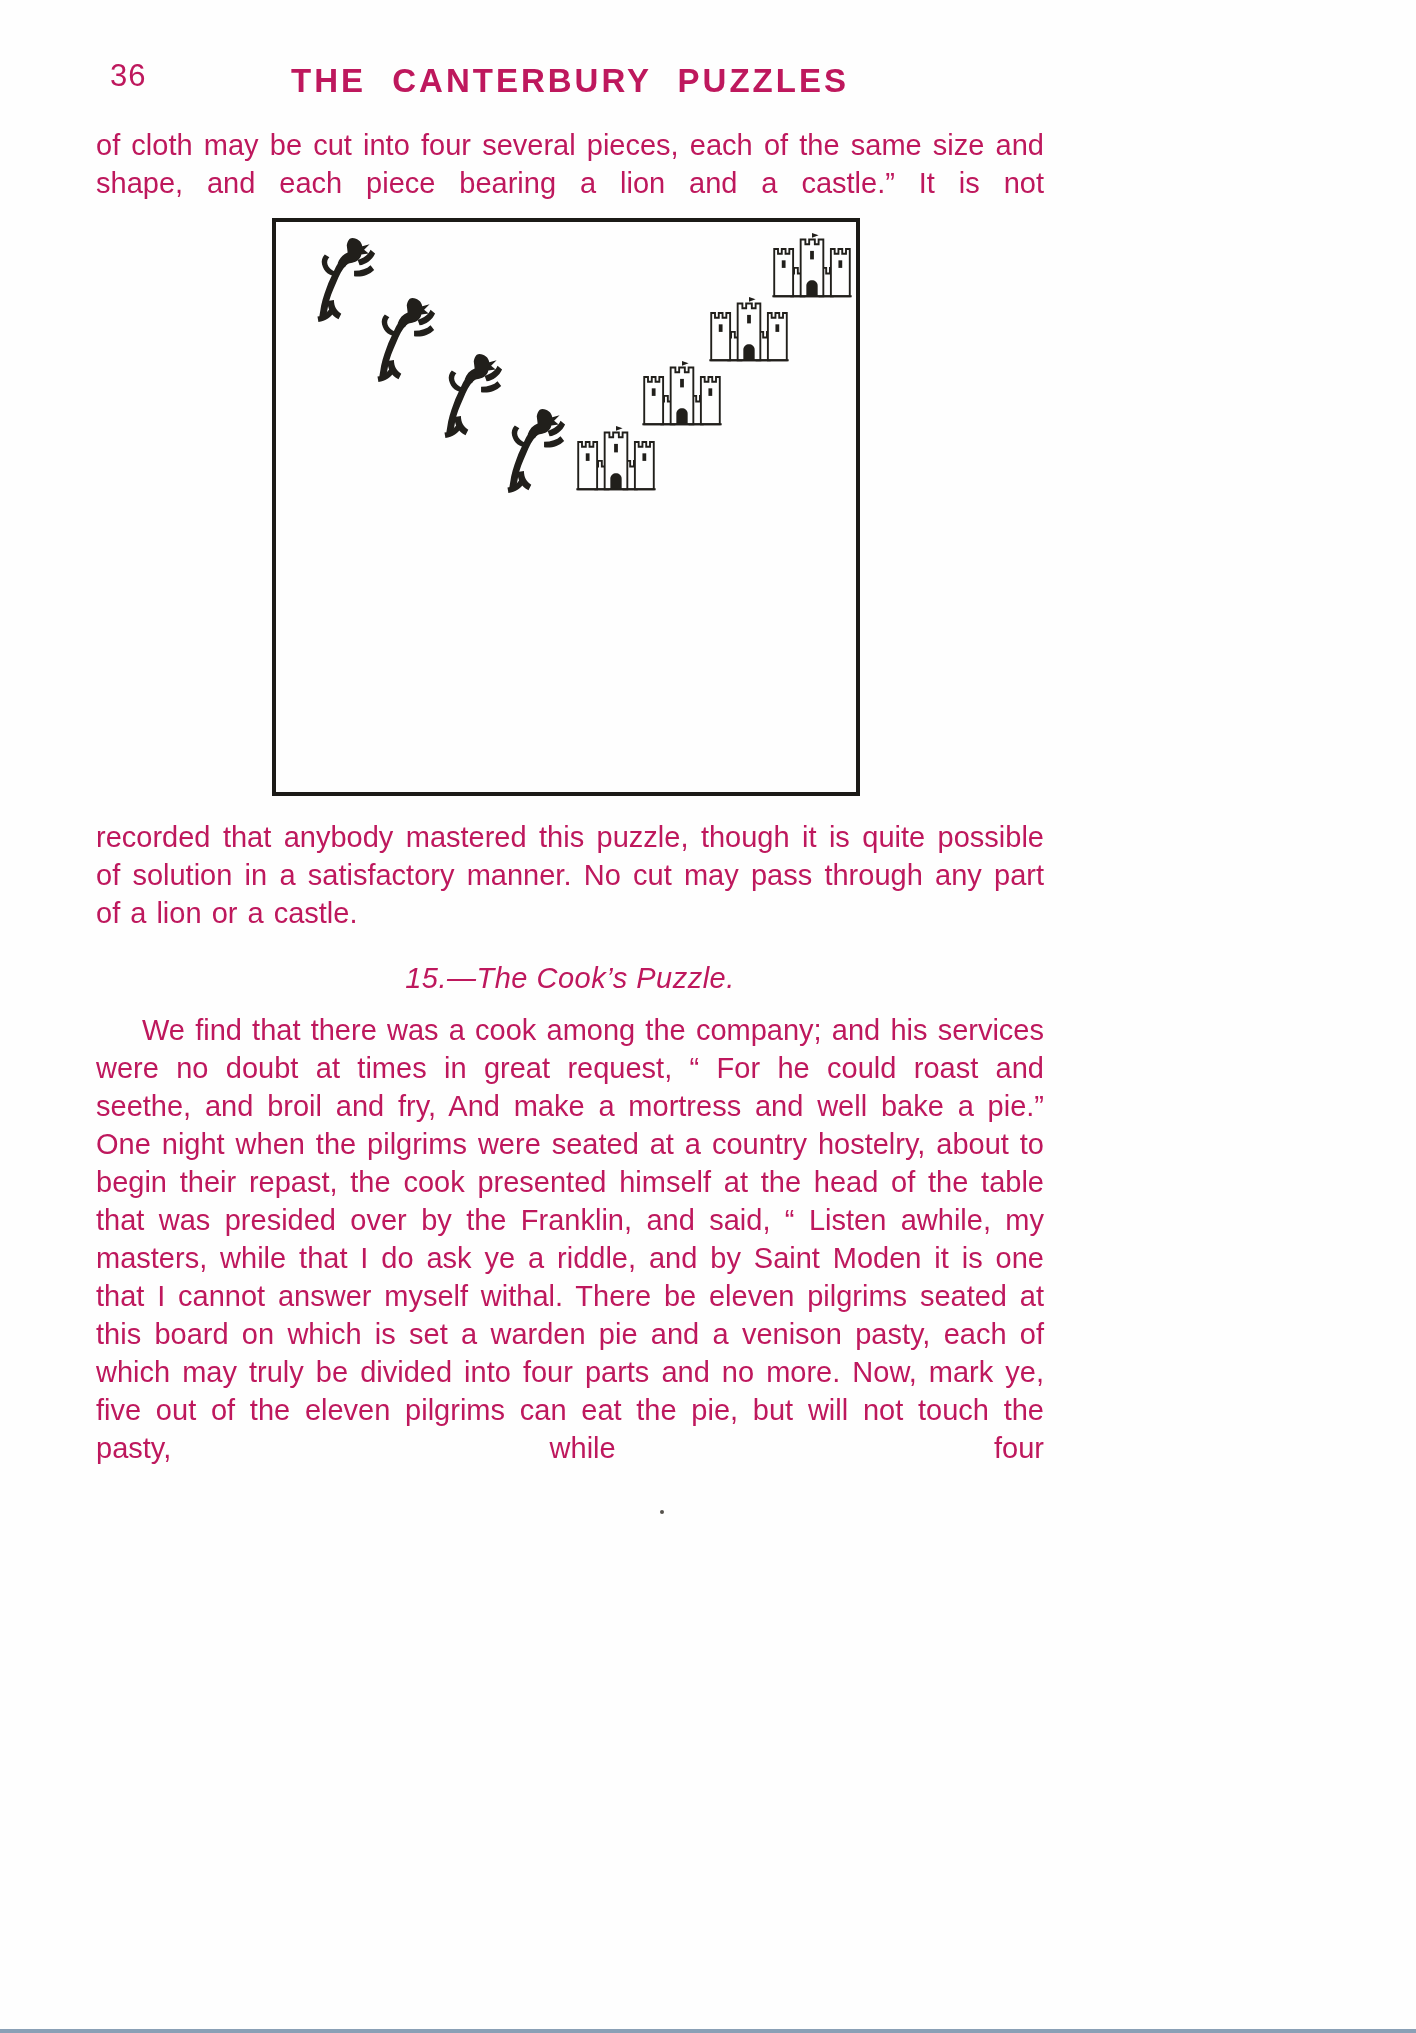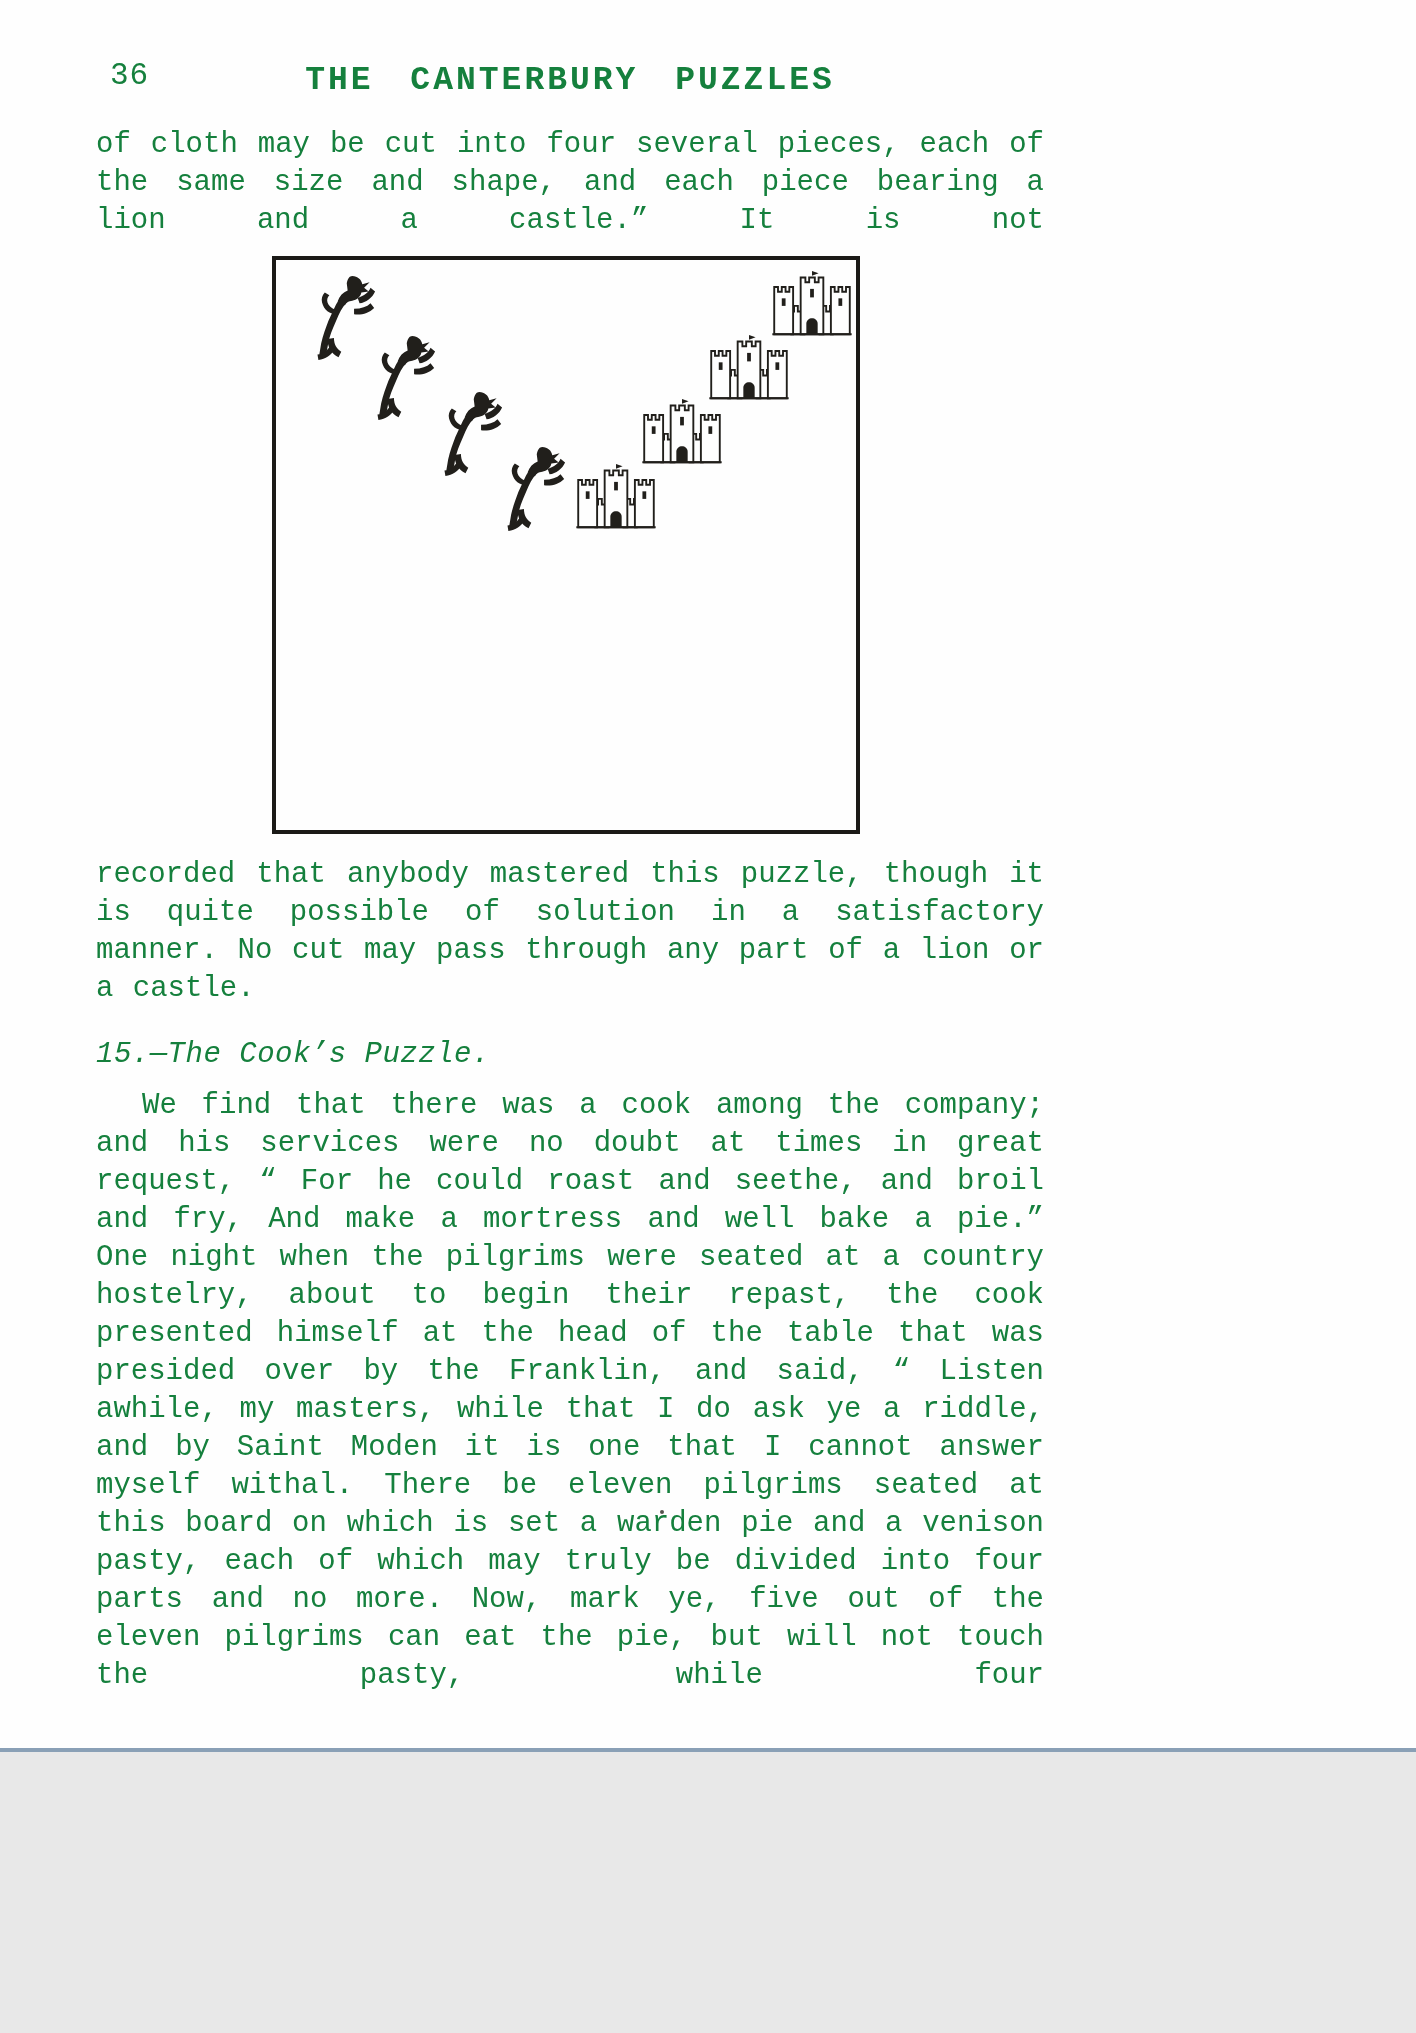--- a/index.html
+++ b/index.html
@@ -1,22 +1,22 @@
 <!DOCTYPE html>
 <html><head>
 <meta charset="utf-8">
 <style>
   html,body{margin:0;padding:0;background:#e8e8e8;}
   .page{
     position:relative;
-    width:1416px;height:1752px;
+    width:1416px;height:2033px;
     margin:0 auto;
     background:#fefefe;
-    color:#15803d;
-    font-family:Liberation Mono, monospace;
+    color:#be185d;
+    font-family:Liberation Sans, sans-serif;
     overflow:hidden;
     box-sizing:border-box;
   }
   .content{
     position:absolute;
     left:96px;top:0;
     width:948px;
   }
   .header-row{
     position:relative;
@@ -62,20 +62,21 @@
   .l2{ left:96px;  top:70px;  }
   .l3{ left:163px; top:126px; }
   .l4{ left:226px; top:181px; }
   .c1{ left:300px; top:203px; }
   .c2{ left:366px; top:138px; }
   .c3{ left:433px; top:74px;  }
   .c4{ left:496px; top:10px;  }
   .para-after{ margin-top:22px; }
   .section-heading{
     margin:30px 0 16px 0;
+    text-align:center;
     font-size:29px;
     font-weight:normal;
     font-style:italic;
     letter-spacing:0.5px;
   }
   .speck{
     position:absolute;
     left:660px;top:1510px;
     width:4px;height:4px;
     border-radius:50%;

